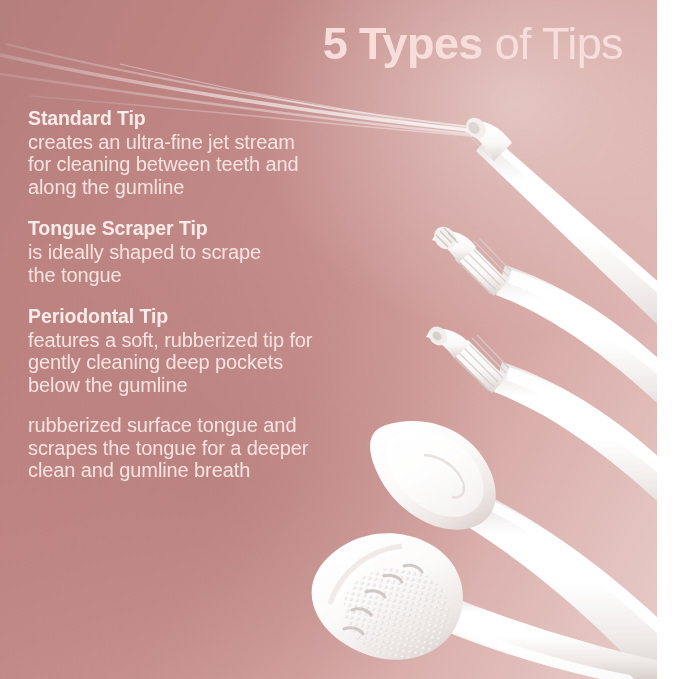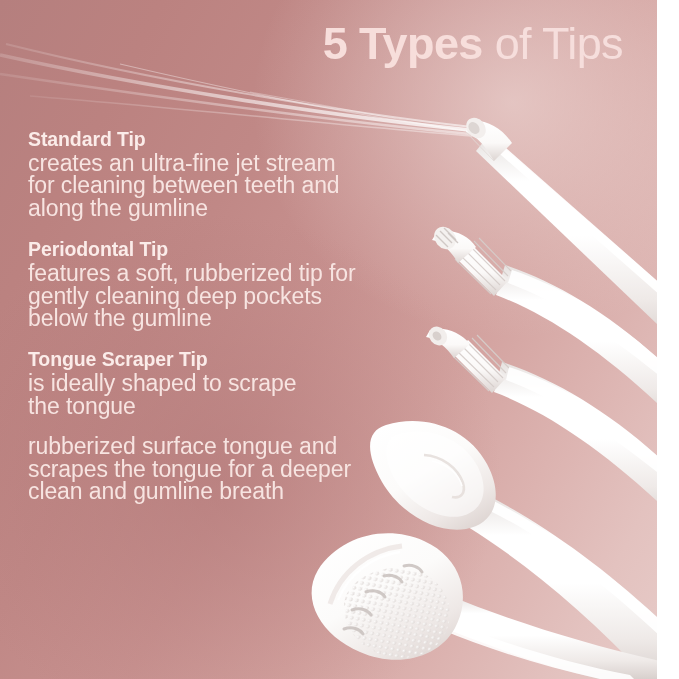--- a/index.html
+++ b/index.html
@@ -59,35 +59,34 @@
   }
   .title .strong { font-weight: 700; }
   .title .light  { font-weight: 400; color: #f6dedc; }
 
   
   .blocks {
     position: absolute;
     left: 28px;
     top: 106px;
     width: 340px;
-    margin-top: 21px;
   }
   .block { margin-bottom: 18px; }
   .block:last-child { margin-bottom: 0; }
   .block-title {
     font-size: 19.5px;
     font-weight: 700;
     color: #fbece9;
     line-height: 24px;
     letter-spacing: -0.1px;
     margin-bottom: 1px;
     white-space: nowrap;
   }
   .block-body {
-    font-size: 23px;
+    font-size: 20px;
     font-weight: 400;
     color: #f7e4e1;
     line-height: 22.4px;
     letter-spacing: -0.1px;
   }
   .block-body .ln { display: block; white-space: nowrap; }
 
   
   .art {
     position: absolute;
@@ -252,37 +251,37 @@
       <div class="block-title">Standard Tip</div>
       <div class="block-body">
         <span class="ln">creates an ultra-fine jet stream</span>
         <span class="ln">for cleaning between teeth and</span>
         <span class="ln">along the gumline</span>
       </div>
     </div>
 
 
     <div class="block">
+      <div class="block-title">Tongue Scraper Tip</div>
+      <div class="block-body">
+        <span class="ln">is ideally shaped to scrape</span>
+        <span class="ln">the tongue</span>
+      </div>
+    </div>
+
+    <div class="block">
       <div class="block-title">Periodontal Tip</div>
       <div class="block-body">
         <span class="ln">features a soft, rubberized tip for</span>
         <span class="ln">gently cleaning deep pockets</span>
         <span class="ln">below the gumline</span>
       </div>
     </div>
 
     <div class="block">
-      <div class="block-title">Tongue Scraper Tip</div>
-      <div class="block-body">
-        <span class="ln">is ideally shaped to scrape</span>
-        <span class="ln">the tongue</span>
-      </div>
-    </div>
-
-    <div class="block">
       <div class="block-body">
         <span class="ln">rubberized surface tongue and</span>
         <span class="ln">scrapes the tongue for a deeper</span>
         <span class="ln">clean and gumline breath</span>
       </div>
     </div>
 
   </div>
 </div>
 

